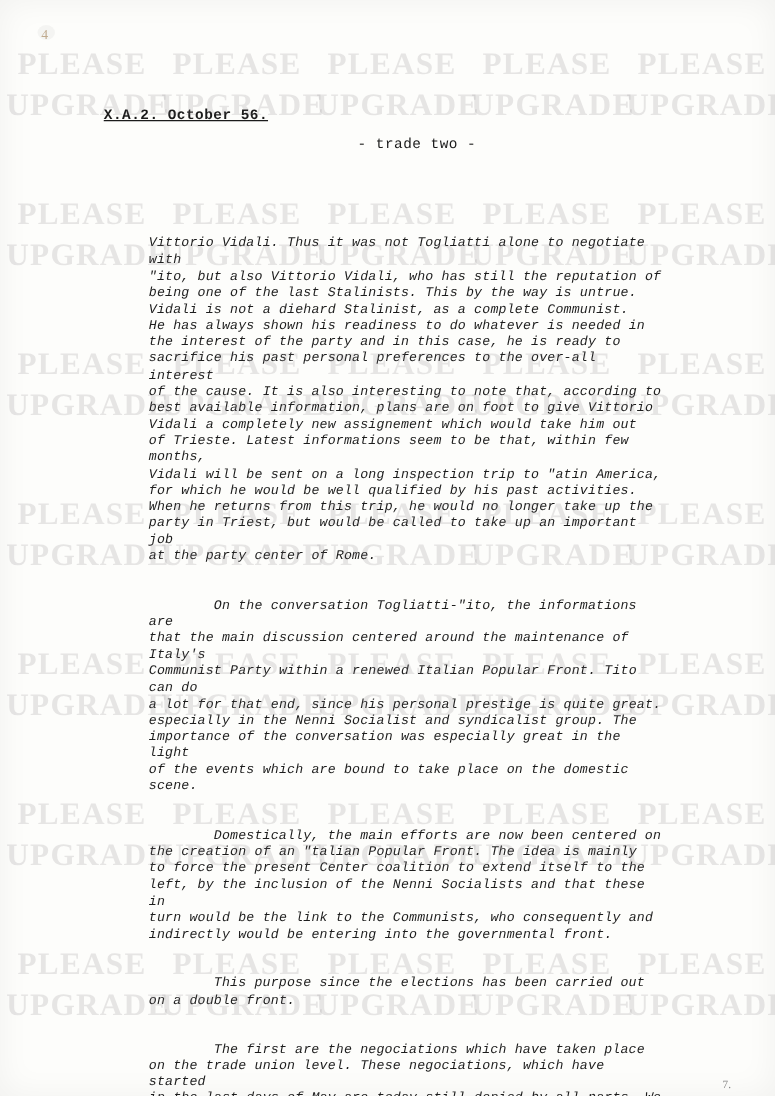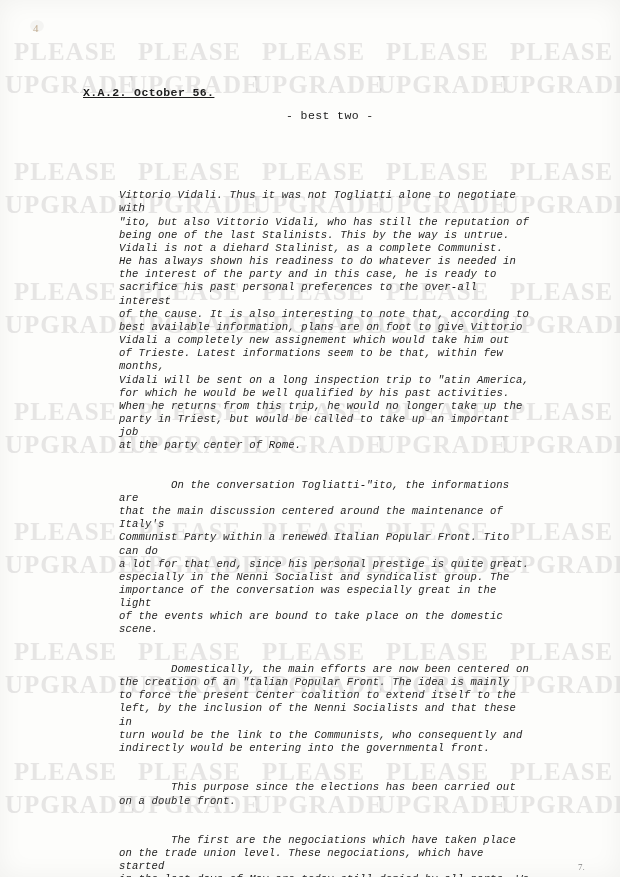--- a/index.html
+++ b/index.html
@@ -117,21 +117,21 @@
 <body>
 
 <div id="page">
 
   <div class="smudge" style="left:30px; top:20px; width:14px; height:12px;"></div>
 
   <div class="corner-mark corner-tl">4</div>
 
   <div class="doc">
     <div class="hdr">X.A.2. October 56.</div>
-    <div class="pagenum">- best two -</div>
+    <div class="pagenum">- trade two -</div>
 
     <div class="body-text">
       <p><span>Vittorio Vidali. Thus it was not Togliatti alone to negotiate with
 "ito, but also Vittorio Vidali, who has still the reputation of
 being one of the last Stalinists. This by the way is untrue.
 Vidali is not a diehard Stalinist, as a complete Communist.
 He has always shown his readiness to do whatever is needed in
 the interest of the party and in this case, he is ready to
 sacrifice his past personal preferences to the over-all interest
 of the cause. It is also interesting to note that, according to

